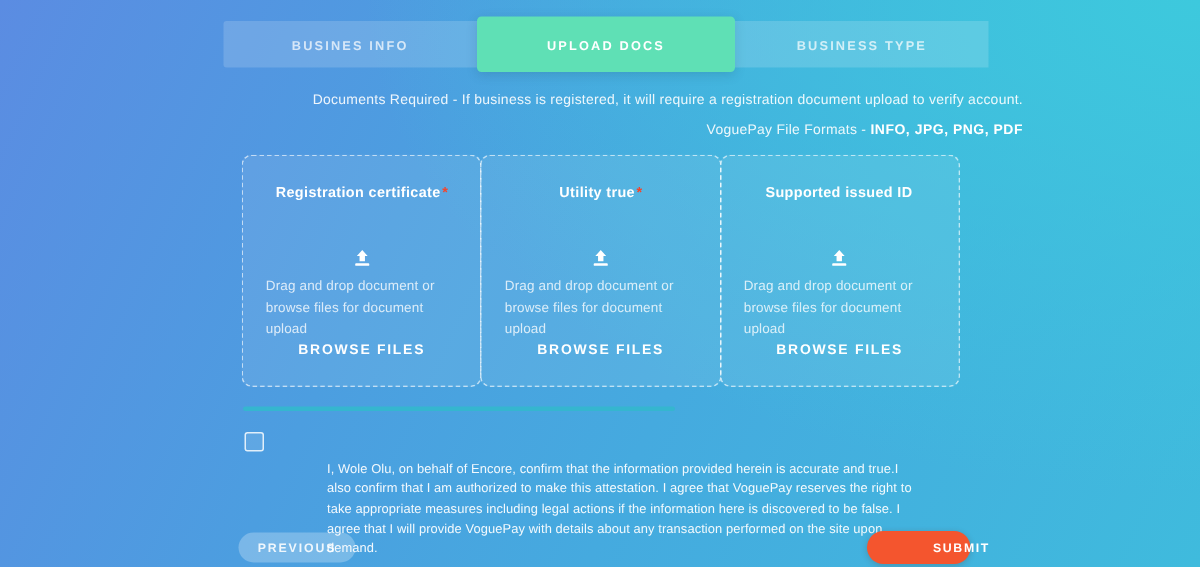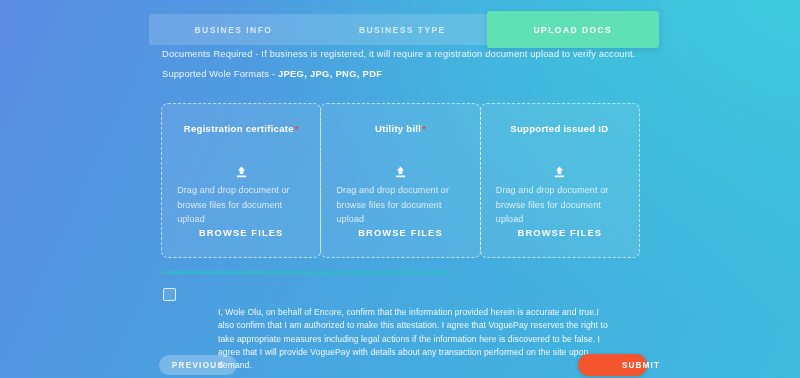--- a/index.html
+++ b/index.html
@@ -60,22 +60,23 @@
     border-radius: 3px;
     box-shadow: 0 2px 7px rgba(20,70,90,0.18);
     margin: -3px 0;
     flex: 1.02 1 0;
   }
 
   
   .intro {
     position: absolute;
     left: 162px;
-    top: 44px;
+    top: 56px;
     width: 520px;
+    text-align: right;
   }
   .intro-line {
     font-size: 9.3px;
     line-height: 20px;
     color: rgba(255,255,255,0.90);
     letter-spacing: 0.18px;
   }
   .intro-line .fmt {
     font-weight: 700;
     color: #ffffff;
@@ -227,52 +228,52 @@
 </style>
 </head>
 <body>
 
 <div class="page">
 
   <div class="tabbar">
     <div class="tab inactive first">
       <span>BUSINES INFO</span>
     </div>
+    <div class="tab active">
+      <span>UPLOAD DOCS</span>
+    </div>
     <div class="tab inactive">
       <span>BUSINESS TYPE</span>
     </div>
-    <div class="tab active">
-      <span>UPLOAD DOCS</span>
-    </div>
   </div>
 
   <div class="intro">
     <div class="intro-line">Documents Required - If business is registered, it will require a registration document upload to verify account.</div>
-    <div class="intro-line"><span>Supported Wole Formats - </span><span class="fmt">JPEG, JPG, PNG, PDF</span></div>
+    <div class="intro-line"><span>VoguePay File Formats - </span><span class="fmt">INFO, JPG, PNG, PDF</span></div>
   </div>
 
   <div class="cards">
 
     <div class="card">
       <div>
         <span class="card-title">Registration certificate</span><span class="req">*</span>
       </div>
       <span class="upload-icon">
         <svg width="13" height="13" viewBox="0 0 13 13">
           <path d="M6.5 0.6 L10.1 4.6 L8.3 4.6 L8.3 8.1 L4.7 8.1 L4.7 4.6 L2.9 4.6 Z" fill="#ffffff"></path>
           <rect x="1.8" y="9.5" width="9.4" height="1.7" rx="0.6" fill="#ffffff"></rect>
         </svg>
       </span>
       <div class="card-hint">Drag and drop document or browse files for document upload</div>
       <div class="browse">BROWSE FILES</div>
     </div>
 
     <div class="card">
       <div>
-        <span class="card-title">Utility bill</span><span class="req">*</span>
+        <span class="card-title">Utility true</span><span class="req">*</span>
       </div>
       <span class="upload-icon">
         <svg width="13" height="13" viewBox="0 0 13 13">
           <path d="M6.5 0.6 L10.1 4.6 L8.3 4.6 L8.3 8.1 L4.7 8.1 L4.7 4.6 L2.9 4.6 Z" fill="#ffffff"></path>
           <rect x="1.8" y="9.5" width="9.4" height="1.7" rx="0.6" fill="#ffffff"></rect>
         </svg>
       </span>
       <div class="card-hint">Drag and drop document or browse files for document upload</div>
       <div class="browse">BROWSE FILES</div>
     </div>

